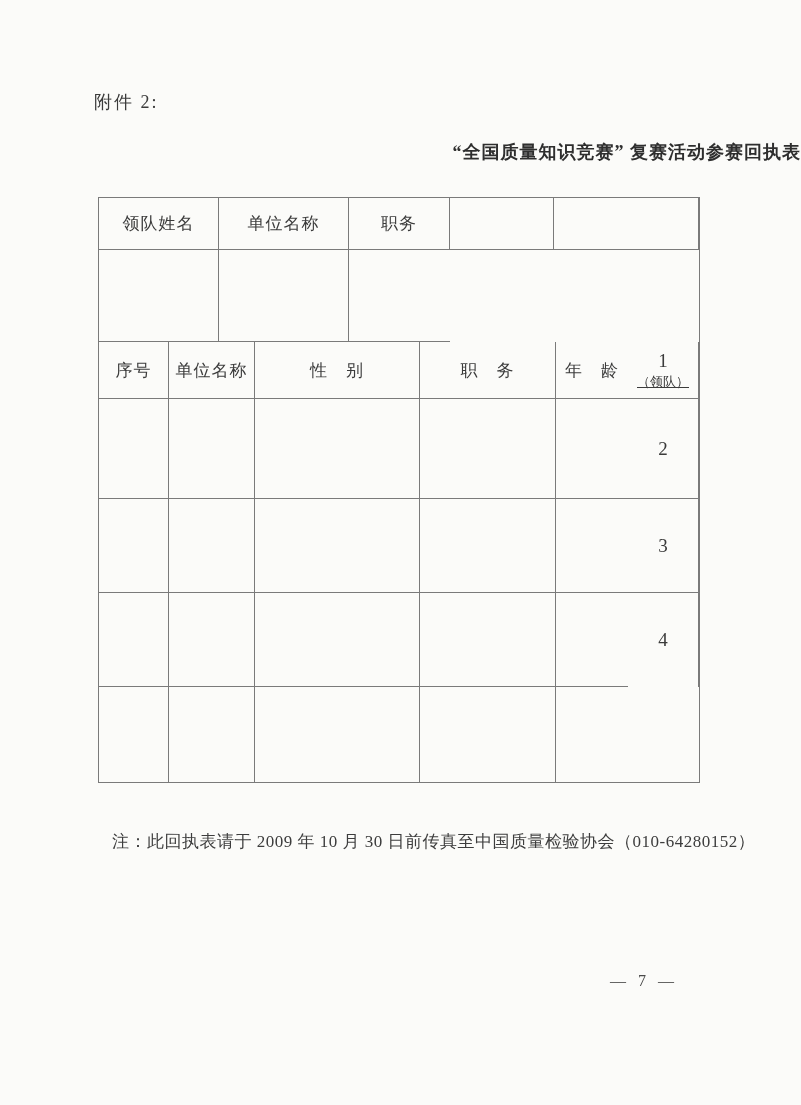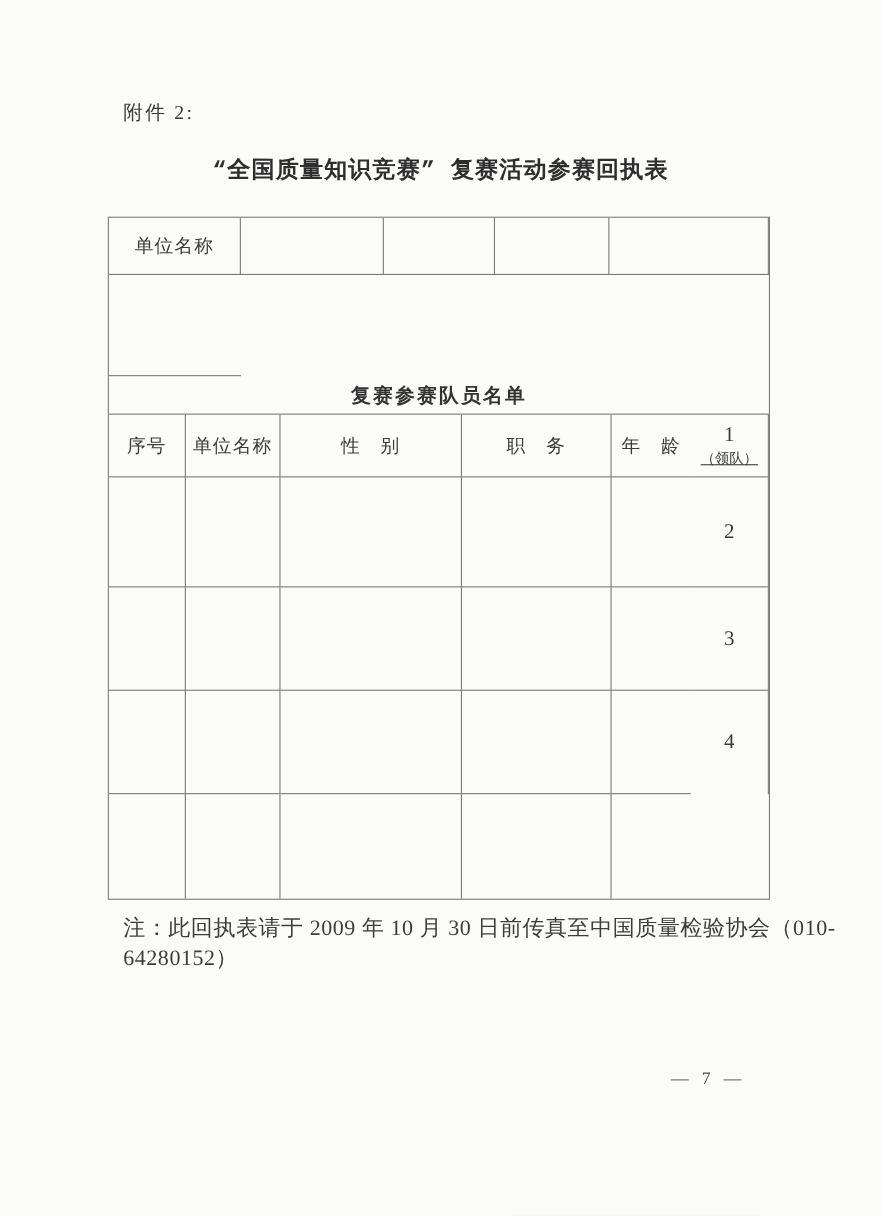--- a/index.html
+++ b/index.html
@@ -13,29 +13,28 @@
     width:801px;height:1105px;
     background:#e9e9e7;
     font-family:"Liberation Serif","DejaVu Serif",serif;
   }
   .page{
     position:relative;width:801px;height:1105px;
     background:var(--paper);
     overflow:hidden;
   }
   .attachment{
-    position:absolute;left:112px;top:90px;
+    position:absolute;left:94px;top:90px;
     font-size:18px;color:var(--ink);letter-spacing:2px;
   }
   .title{
     position:absolute;left:0;top:140px;width:100%;
-    margin:0;text-align:center;
-    font-size:21px;font-weight:bold;color:var(--ink-dark);
+    margin:0;text-align:right;
+    font-size:18px;font-weight:bold;color:var(--ink-dark);
     letter-spacing:1px;
-    font-family:Liberation Mono, monospace;
   }
   .sheet{
     position:absolute;left:98px;top:197px;width:600px;
     border:1px solid var(--line);
   }
   .t1{
     display:grid;
     grid-template-columns:120px 130px 101px 104px 145px;
     grid-template-rows:52px 92px;
   }
@@ -59,49 +58,50 @@
     border-bottom:1px solid var(--line);
     display:flex;align-items:center;justify-content:center;
     font-size:18px;font-weight:bold;color:#333;
     letter-spacing:2px;
   }
   .numcell{flex-direction:column;gap:1px;}
   .num{font-size:19px;letter-spacing:0;}
   .subnote{font-size:13px;letter-spacing:0;color:var(--ink);text-decoration:underline;}
   .note{
     position:absolute;left:112px;top:830px;
-    font-size:20px;color:#3d3d3d;letter-spacing:0.5px;
+    font-size:17px;color:#3d3d3d;letter-spacing:0.5px;
   }
   .pageno{
     position:absolute;left:610px;top:972px;
     font-size:16px;color:#4a4a4a;letter-spacing:4px;
   }
 </style>
 </head>
 <body>
 
 <div class="page">
 
   <div class="attachment">附件 2:</div>
 
   <h1 class="title">“全国质量知识竞赛” 复赛活动参赛回执表</h1>
 
   <div class="sheet">
 
     <div class="t1">
+      <div class="c">领队姓名</div>
       <div class="c">单位名称</div>
+      <div class="c">职务</div>
 
       <div class="c"></div>
       <div class="c"></div>
       <div class="c"></div>
       <div class="c"></div>
       <div class="c last"></div>
     </div>
 
-    <div class="band">复赛参赛队员名单</div>
 
     <div class="t2">
       <div class="c">序号</div>
       <div class="c">单位名称</div>
       <div class="c">性　别</div>
       <div class="c">职　务</div>
       <div class="c last">年　龄</div>
 
       <div class="c numcell">
         <span class="num">1</span>

